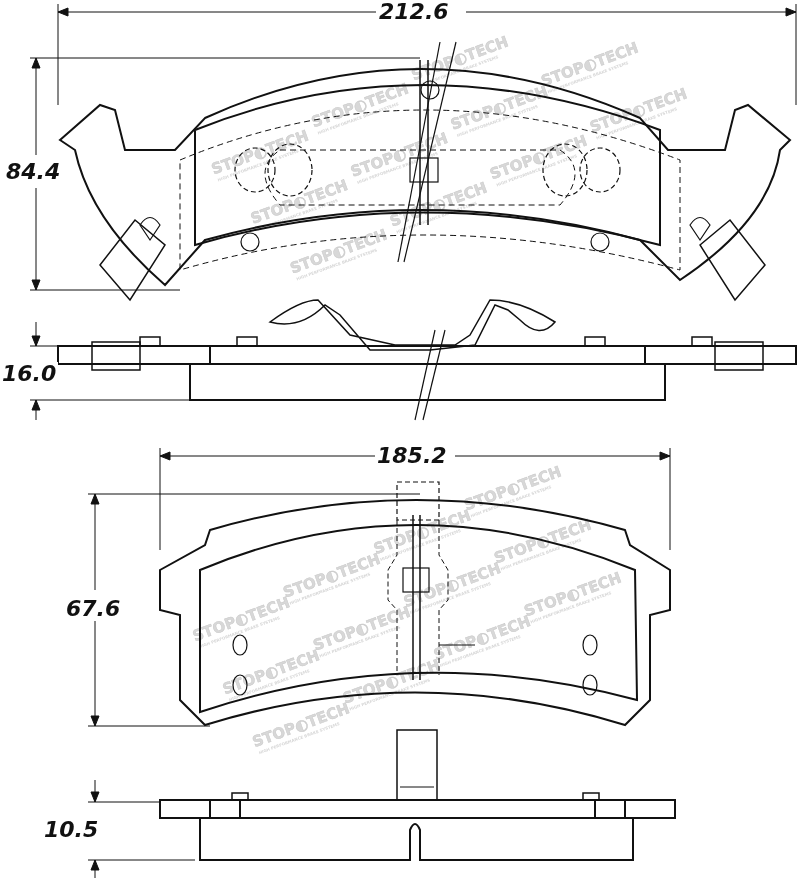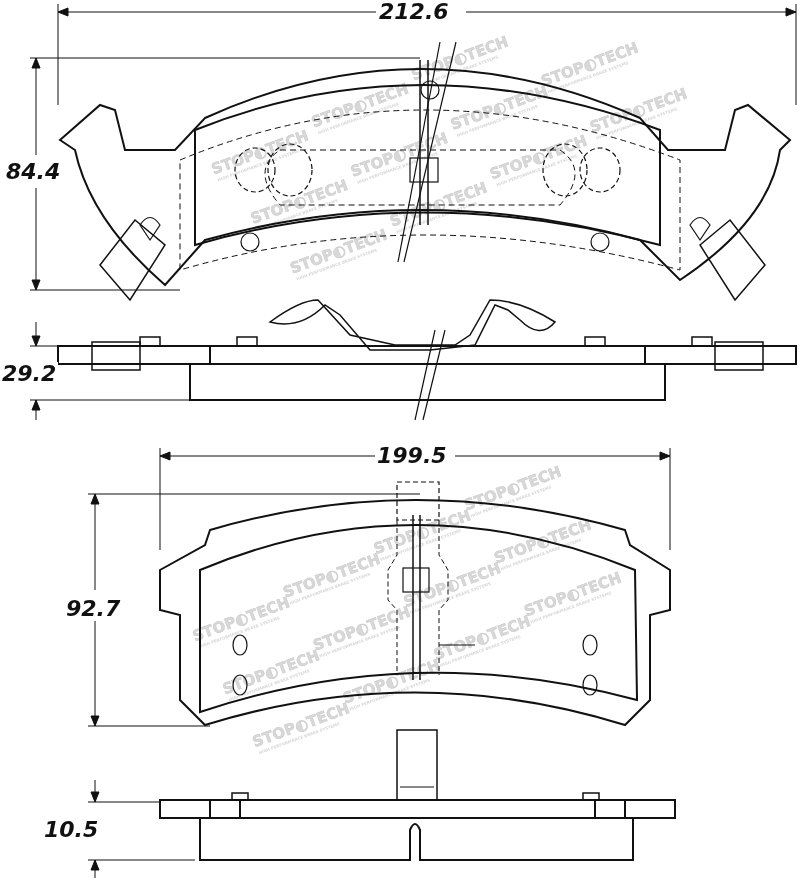--- a/index.html
+++ b/index.html
@@ -163,16 +163,16 @@
     <line x1="88" y1="802" x2="160" y2="802"></line>
       <line x1="88" y1="860" x2="195" y2="860"></line>
     <line x1="95" y1="780" x2="95" y2="802"></line>
       <line x1="95" y1="860" x2="95" y2="878"></line>
     <path d="M95 802 l-4 -10 h8z M95 860 l-4 10 h8z" fill="#111"></path>
   </g>
 </svg>
 
 <div class="dim" style="left:377px;top:0px;">212.6</div>
 <div class="dim" style="left:4px;top:160px;">84.4</div>
-<div class="dim" style="left:0px;top:362px;">29.2</div>
-<div class="dim" style="left:375px;top:444px;">199.5</div>
-<div class="dim" style="left:64px;top:597px;">92.7</div>
+<div class="dim" style="left:0px;top:362px;">16.0</div>
+<div class="dim" style="left:375px;top:444px;">185.2</div>
+<div class="dim" style="left:64px;top:597px;">67.6</div>
 <div class="dim" style="left:42px;top:818px;">10.5</div>
 
 </body></html>

